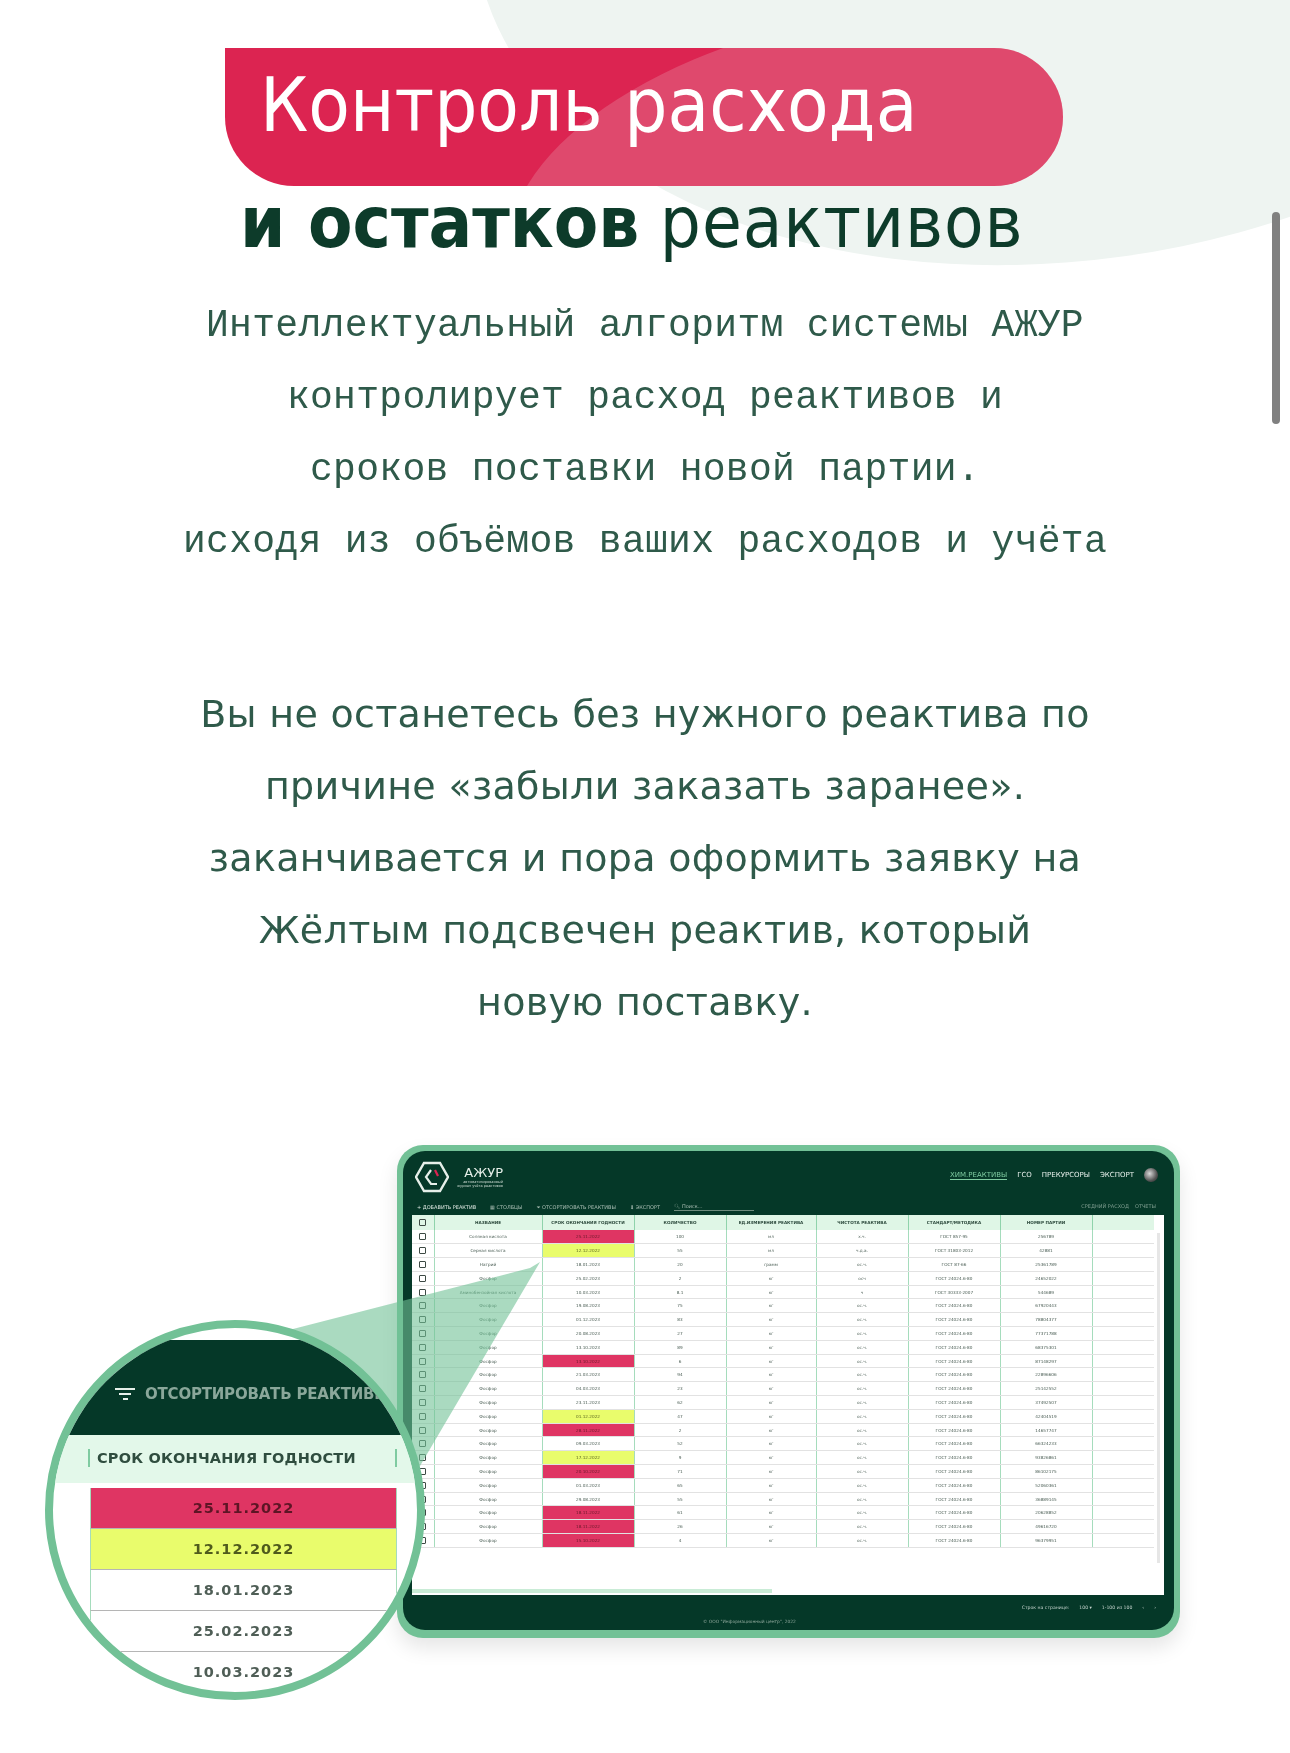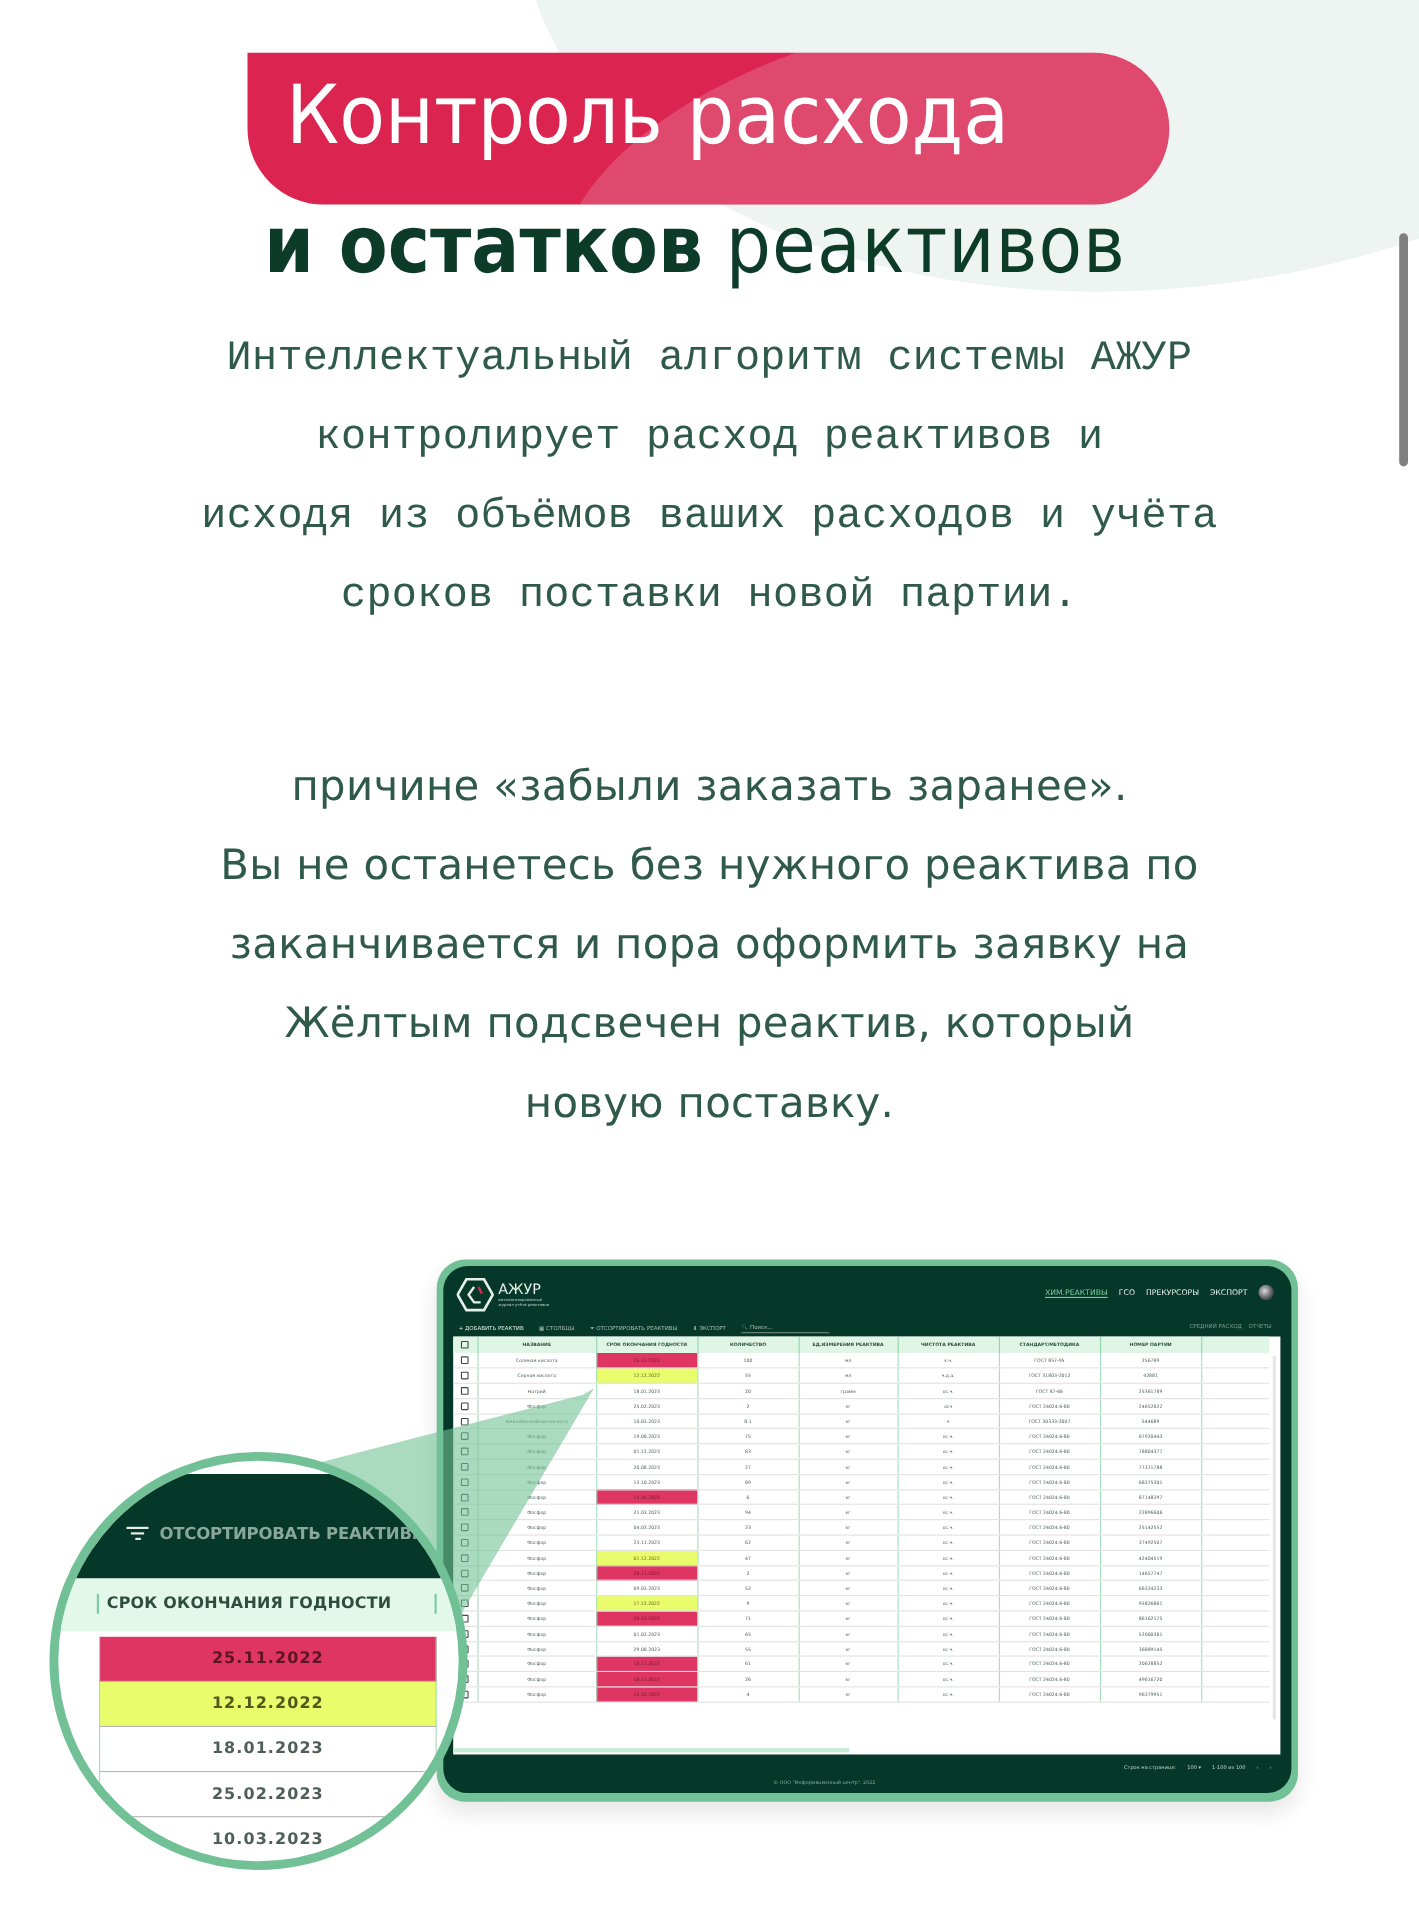--- a/index.html
+++ b/index.html
@@ -50,21 +50,21 @@
   .tablet {
     position: absolute; left: 397px; top: 1145px; width: 783px; height: 493px;
     border-radius: 26px; background: #72c196; box-shadow: 0 10px 20px rgba(0,0,0,0.10);
   }
   .tablet-inner {
     position: absolute; left: 6px; top: 6px; right: 6px; bottom: 8px;
     border-radius: 22px; background: #053828; overflow: hidden;
   }
   .logo { position: absolute; left: 12px; top: 10px; display: flex; align-items: center; }
   .logo svg { width: 34px; height: 32px; }
-  .logo-text { margin-left: 4px; color: #e6efe9; }
+  .logo-text { margin-left: 4px; color: #e6efe9; text-align: right; }
   .logo-name { font-size: 13px; line-height: 14px; }
   .logo-sub { font-size: 3.5px; line-height: 4px; color: #c7d6ce; width: 50px; }
 
   .topnav { position: absolute; right: 16px; top: 17px; display: flex; gap: 10px; align-items: center; }
   .topnav span { font-size: 7px; color: #e8f0ec; font-weight: normal; white-space: nowrap; }
   .topnav span.active { color: #7fcba1; font-weight: normal; border-bottom: 1px solid #7fcba1; }
   .avatar { width: 14px; height: 14px; border-radius: 50%; background: radial-gradient(circle at 40% 40%, #d9d9d9, #555 60%, #222); }
 
   .toolbar { position: absolute; left: 14px; top: 52px; display: flex; gap: 14px; align-items: center; }
   .toolbar span { font-size: 5px; color: #a9bdb3; white-space: nowrap; }
@@ -133,26 +133,26 @@
 <div class="title-pill"></div>
 <div class="title-line1">Контроль расхода</div>
 <div class="title-line2">
   <span class="bold">и остатков</span>
   <span class="light">реактивов</span>
 </div>
 
 <div class="para para1">
   <span class="ln">Интеллектуальный алгоритм системы АЖУР</span>
   <span class="ln">контролирует расход реактивов и</span>
+  <span class="ln">сроков поставки новой партии.</span>
   <span class="ln">исходя из объёмов ваших расходов и учёта</span>
-  <span class="ln">сроков поставки новой партии.</span>
 </div>
 <div class="para para2">
+  <span class="ln">Вы не останетесь без нужного реактива по</span>
   <span class="ln">причине «забыли заказать заранее».</span>
-  <span class="ln">Вы не останетесь без нужного реактива по</span>
   <span class="ln">заканчивается и пора оформить заявку на</span>
   <span class="ln">Жёлтым подсвечен реактив, который</span>
   <span class="ln">новую поставку.</span>
 </div>
 
 <div class="tablet">
   <div class="tablet-inner">
     <div class="logo">
       <svg viewBox="0 0 34 32">
         <polygon points="9,2 25,2 33,16 25,30 9,30 1,16" fill="none" stroke="#e6efe9" stroke-width="2.4"></polygon>

